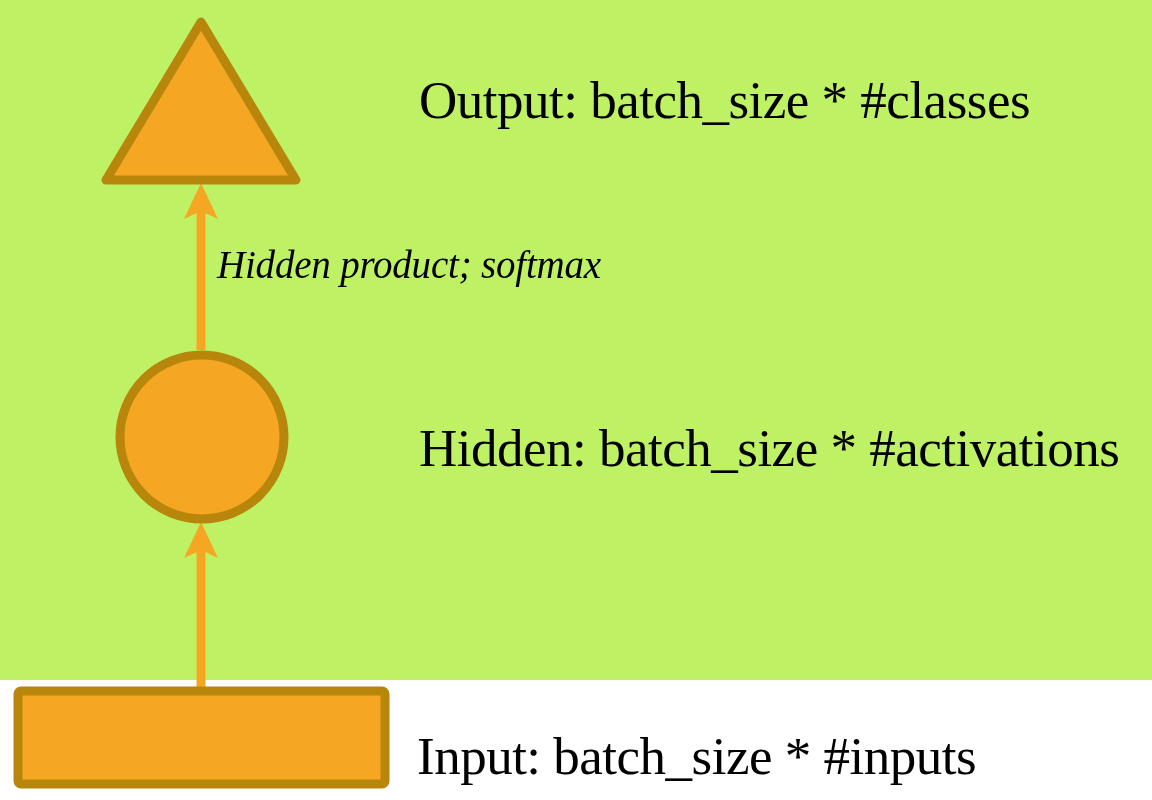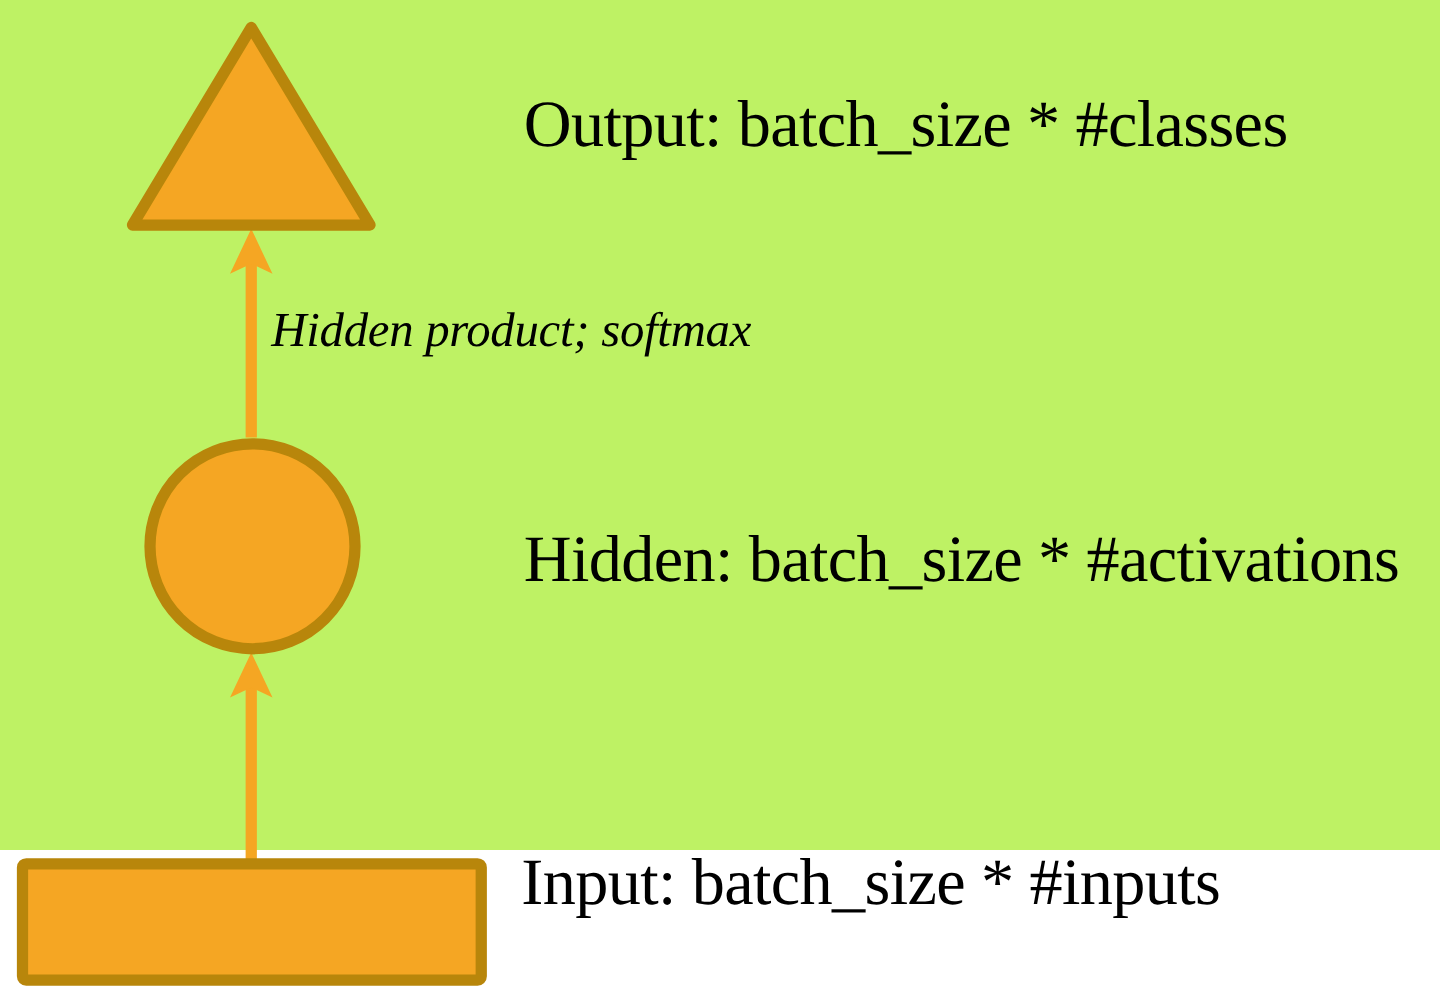--- a/index.html
+++ b/index.html
@@ -54,21 +54,21 @@
     font-size: 53px;
   }
   #label-hidden {
     left: 419px;
     top: 391px;
     font-size: 53px;
     margin-top: 31px;
   }
   #label-input {
     left: 417px;
-    top: 680px;
+    top: 730px;
     font-size: 53px;
   }
   #label-edge-top {
     left: 217px;
     top: 245px;
     font-size: 39px;
   }
   #label-edge-bottom {
     left: 217px;
     top: 570px;

